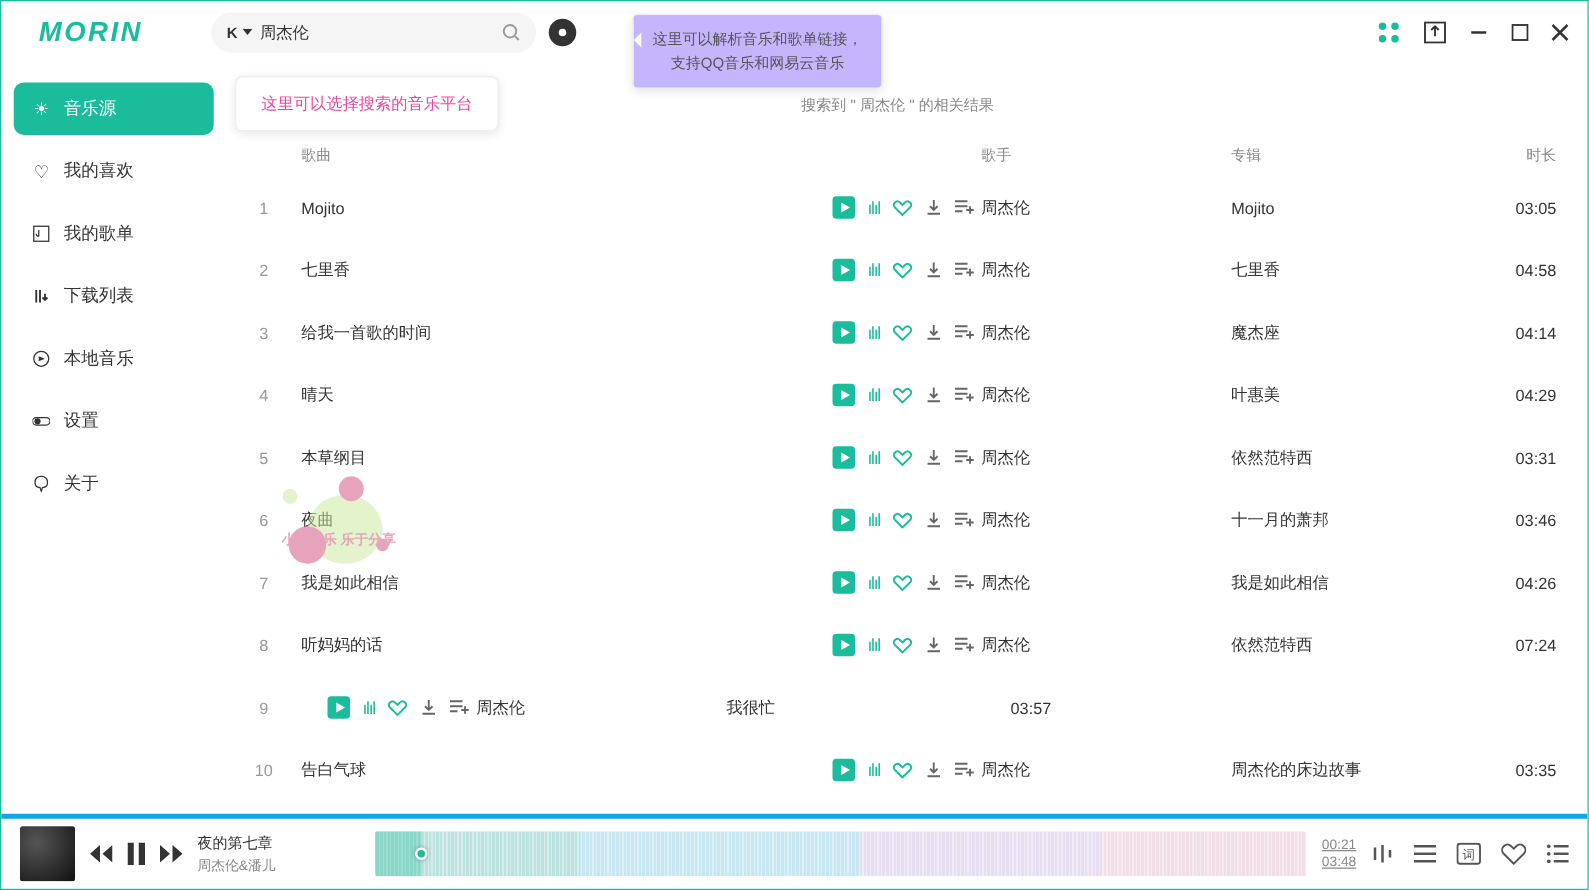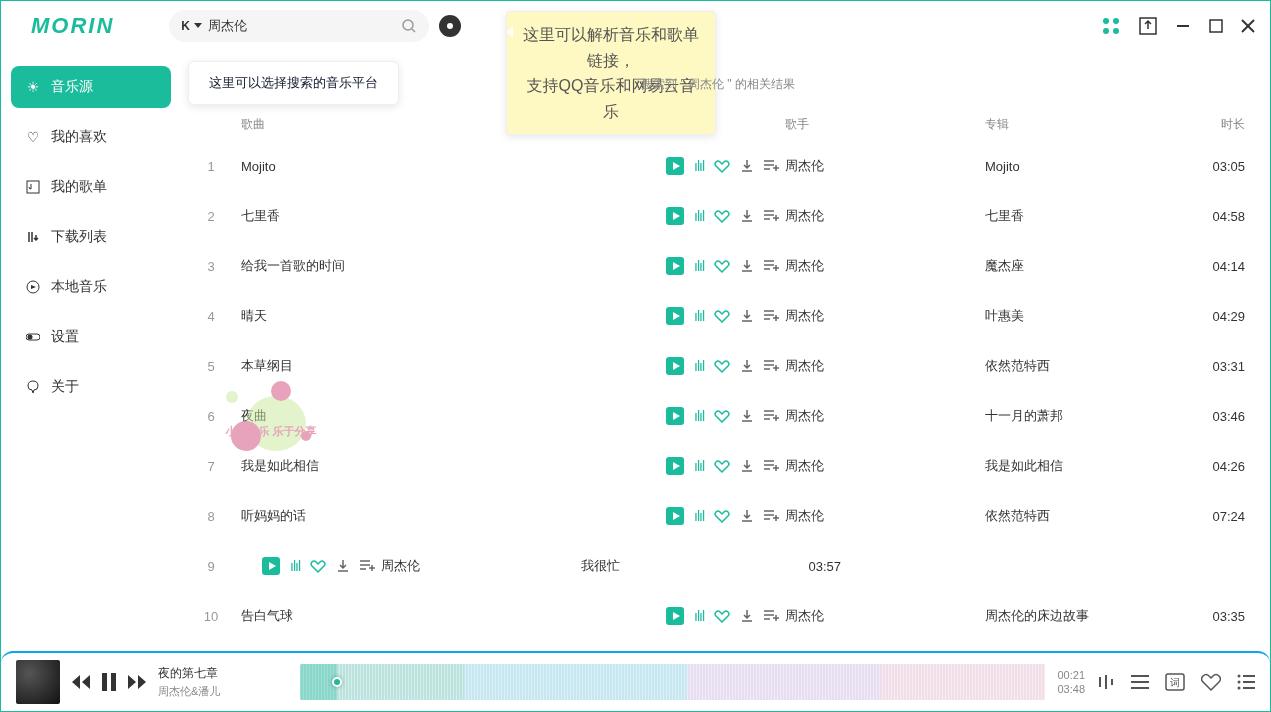--- a/index.html
+++ b/index.html
@@ -8,37 +8,37 @@
 
 
 .header { display: flex; align-items: center; height: 50px; padding: 0 15px; position: relative; }
 .logo { color: #1abc9c; font-weight: bold; font-size: 22px; letter-spacing: 2px; margin-left: 15px; font-style: italic; }
 .search-box { display: flex; align-items: center; background: #f5f5f5; border-radius: 20px; height: 32px; width: 260px; margin-left: 55px; padding: 0 12px; }
 .platform-pill { display: flex; align-items: center; gap: 4px; font-size: 12px; font-weight: bold; color: #333; margin-right: 6px; }
 .search-input { flex: 1; border: none; background: transparent; outline: none; font-size: 13px; color: #333; }
 .search-icon { color: #999; cursor: pointer; }
 .disc-icon { margin-left: 10px; width: 22px; height: 22px; border-radius: 50%; background: #333; display: flex; align-items: center; justify-content: center; }
 .disc-icon::after { content: ""; width: 6px; height: 6px; border-radius: 50%; background: #fff; }
-.tooltip-parse { position: absolute; left: 505px; top: 10px; background: #fef9c3; border: 1px solid #eee; box-shadow: 0 2px 8px rgba(0,0,0,0.1); padding: 10px 15px; font-size: 16px; color: #555; border-radius: 4px; max-width: 210px; text-align: center; line-height: 1.6; }
+.tooltip-parse { position: absolute; left: 505px; top: 10px; background: #c4b5fd; border: 1px solid #eee; box-shadow: 0 2px 8px rgba(0,0,0,0.1); padding: 10px 15px; font-size: 12px; color: #555; border-radius: 4px; max-width: 210px; text-align: center; line-height: 1.6; }
 .tooltip-parse::before { content: ""; position: absolute; left: -6px; top: 14px; border: 6px solid transparent; border-right-color: #fff; }
 .window-controls { position: absolute; right: 15px; display: flex; align-items: center; gap: 18px; }
 .win-btn { cursor: pointer; color: #333; display: flex; align-items: center; justify-content: center; }
 .app-btn { width: 20px; height: 20px; }
 
 
 .body { display: flex; flex: 1; overflow: hidden; }
 .sidebar { width: 180px; padding: 15px 10px; display: flex; flex-direction: column; gap: 8px; }
 .nav-item { display: flex; align-items: center; gap: 10px; padding: 12px 14px; border-radius: 8px; font-size: 14px; color: #333; cursor: pointer; }
 .nav-item.active { background: #1abc9c; color: #fff; }
 .nav-ico { width: 16px; display: flex; justify-content: center; }
 
 .content { flex: 1; position: relative; overflow-y: auto; padding: 10px 25px 10px 10px; }
 .content::-webkit-scrollbar { width: 8px; }
 .content::-webkit-scrollbar-thumb { background: #ccc; border-radius: 4px; }
-.tooltip-platform { position: absolute; left: 7px; top: 10px; background: #fff; border: 1px solid #eee; box-shadow: 0 2px 8px rgba(0,0,0,0.1); padding: 12px 20px; font-size: 13px; color: #0f172a; border-radius: 6px; z-index: 10; }
+.tooltip-platform { position: absolute; left: 7px; top: 10px; background: #fff; border: 1px solid #eee; box-shadow: 0 2px 8px rgba(0,0,0,0.1); padding: 12px 20px; font-size: 13px; color: #ec4899; border-radius: 6px; z-index: 10; }
 .result-summary { text-align: center; font-size: 12px; color: #888; margin-bottom: 15px; margin-top: 15px; }
 
 .song-header { display: flex; font-size: 12px; color: #888; padding: 8px 0; }
 .col-idx { width: 40px; text-align: center; }
 .col-title { flex: 1; padding-left: 10px; }
 .col-actions { width: 150px; padding-left: 31px; }
 .col-artist { width: 200px; }
 .col-album { width: 200px; }
 .col-duration { width: 60px; text-align: right; }
 
@@ -52,33 +52,33 @@
 .heart-ico { color: #1abc9c; }
 .dl-ico, .addlist-ico { color: #666; }
 
 
 .watermark { position: absolute; left: 35px; top: 325px; opacity: 0.5; pointer-events: none; }
 .wm-splat { width: 110px; height: 110px; position: relative; }
 .wm-blob { position: absolute; border-radius: 50%; }
 .wm-text { position: absolute; font-size: 11px; color: #d04a7a; top: 48px; left: -10px; width: 130px; text-align: center; font-weight: bold; }
 
 
-.player { height: 60px; border-top: 2px solid #0ea5e9; display: flex; align-items: center; padding: 0 15px; gap: 12px; border-radius: 12px; }
+.player { height: 60px; border-top: 4px solid #0ea5e9; display: flex; align-items: center; padding: 0 15px; gap: 12px; }
 .album-art { width: 44px; height: 44px; background: #222; border-radius: 2px; background-image: radial-gradient(circle at 30% 30%, #555, #111); }
 .pctrls { display: flex; align-items: center; gap: 12px; }
 .pctrl { cursor: pointer; color: #333; }
 .track-info { width: 130px; font-size: 12px; }
 .track-title { color: #333; margin-bottom: 2px; }
 .track-artist { color: #888; font-size: 11px; }
 .waveform { flex: 1; height: 36px; position: relative; border-radius: 2px; overflow: hidden; }
 .wave-bg { position: absolute; inset: 0; background: linear-gradient(90deg, #8ed0c8 0%, #8ed0c8 22%, #a0d8e8 22%, #a0d8e8 52%, #d8c8e8 52%, #d8c8e8 78%, #e8c8d8 78%, #e8c8d8 100%); opacity: 0.6; }
 .wave-mask { position: absolute; inset: 0; background: repeating-linear-gradient(90deg, rgba(255,255,255,0.4) 0 1px, transparent 1px 3px); }
 .wave-progress { position: absolute; left: 0; top: 0; bottom: 0; width: 5%; background: rgba(26,188,156,0.3); }
 .wave-handle { position: absolute; left: 5%; top: 50%; width: 10px; height: 10px; background: #1abc9c; border: 2px solid #fff; border-radius: 50%; transform: translate(-50%,-50%); box-shadow: 0 0 4px rgba(0,0,0,0.3); }
-.time-info { font-size: 11px; color: #888; text-align: right; line-height: 1.3; }
+.time-info { font-size: 11px; color: #888; text-align: right; line-height: 1.3; text-decoration: underline; }
 .player-icons { display: flex; gap: 16px; align-items: center; color: #555; }
 .picon { cursor: pointer; }
 
 svg { display: block; }
 </style>
 </head>
 <body>
 
 <div class="app">
 

